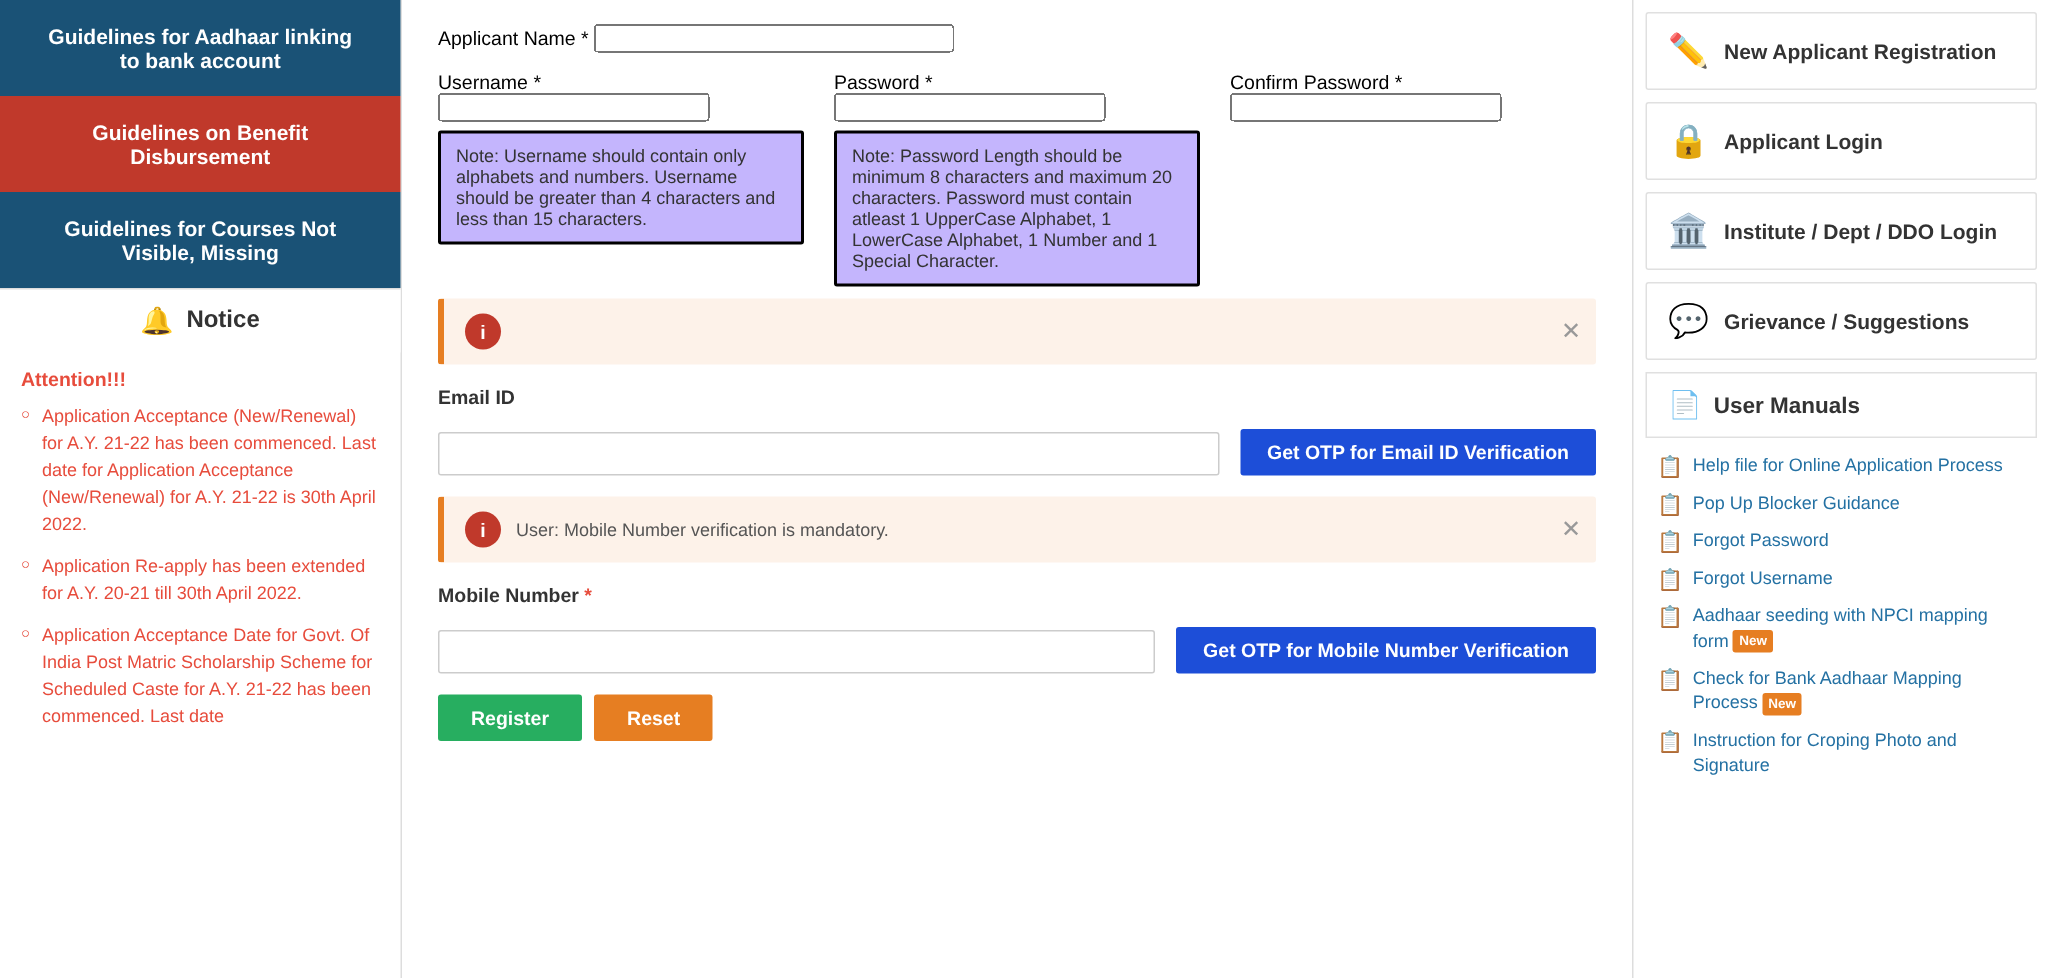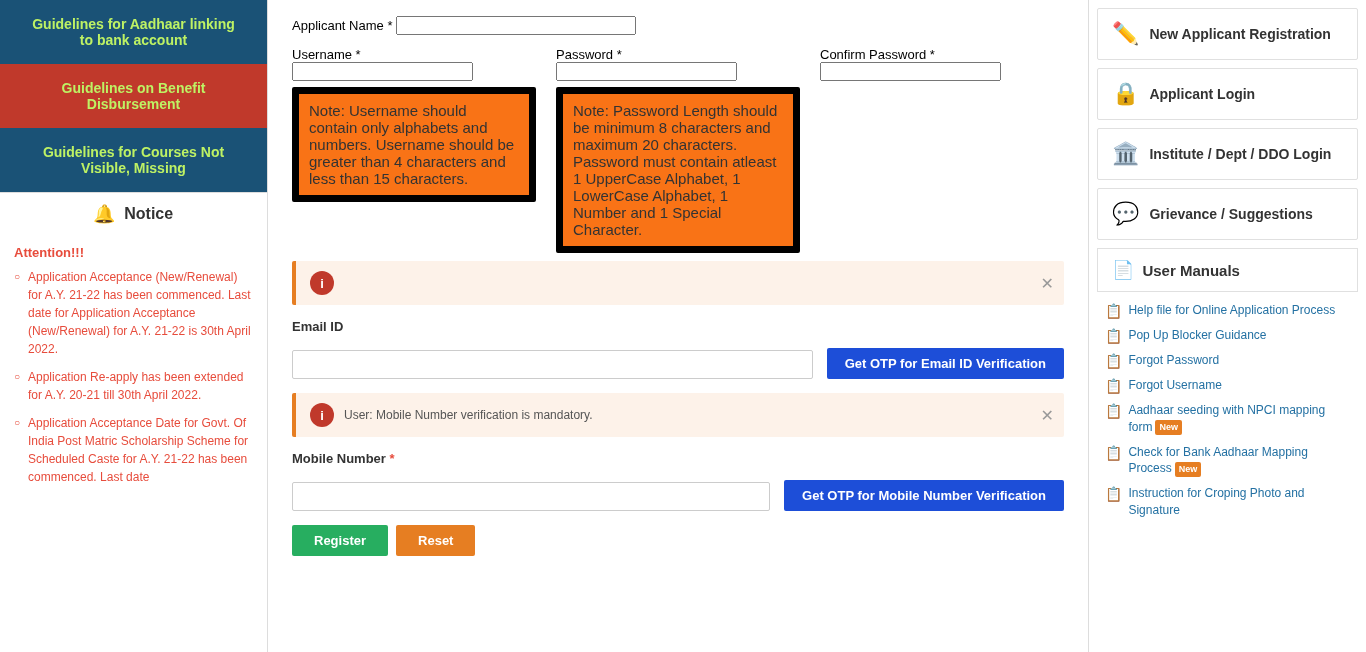--- a/index.html
+++ b/index.html
@@ -1,38 +1,38 @@
 <!DOCTYPE html>
 <html><head>
   <meta charset="utf-8">
   <style>
     * { box-sizing: border-box; margin: 0; padding: 0; }
     body { font-family: Arial, sans-serif; font-size: 13px; background: #f5f5f5; display: flex; width: 1366px; min-height: 652px; overflow: hidden; }
 
     
     .left-sidebar { width: 268px; min-width: 268px; background: #fff; border-right: 1px solid #ddd; display: flex; flex-direction: column; }
-    .sidebar-btn { display: flex; align-items: center; justify-content: center; text-align: center; padding: 16px 24px; font-size: 14px; font-weight: bold; color: #bef264; cursor: pointer; }
+    .sidebar-btn { display: flex; align-items: center; justify-content: center; text-align: center; padding: 16px 24px; font-size: 14px; font-weight: bold; color: #ffffff; cursor: pointer; }
     .sidebar-btn.blue { background: #1a5276; }
     .sidebar-btn.dark-blue { background: #154360; align-items: flex-end; }
     .sidebar-btn.notice-header { background: #fff; color: #333; border-top: 1px solid #ddd; padding: 10px 12px; display: flex; align-items: center; gap: 8px; font-size: 16px; font-weight: bold; }
     .notice-bell { font-size: 18px; color: #f39c12; }
     .notice-section { padding: 10px 14px; flex: 1; overflow-y: auto; }
     .attention { color: #e74c3c; font-weight: bold; margin-bottom: 8px; font-size: 13px; }
     .notice-list { list-style: none; padding: 0; }
     .notice-list li { color: #e74c3c; font-size: 12px; margin-bottom: 10px; padding-left: 14px; position: relative; line-height: 1.5; }
     .notice-list li::before { content: "○"; position: absolute; left: 0; color: #e74c3c; font-size: 10px; top: 1px; }
 
     
     .main-content { flex: 1; background: #fff; padding: 16px 24px; overflow-y: auto; }
     .form-group { margin-bottom: 14px; }
     .form-group label { display: block; font-size: 13px; font-weight: bold; color: #333; margin-bottom: 4px; }
     .form-group label .req { color: #e74c3c; }
     .form-row { display: flex; gap: 20px; margin-bottom: 6px; }
     .form-col { flex: 1; }
-    .note-box { background: #f97316; border: 7px solid #000000; padding: 8px 10px; font-size: 15px; color: #333; margin-top: 6px; border-radius: 2px; }
+    .note-box { background: #c4b5fd; border: 2px solid #000000; padding: 8px 10px; font-size: 12px; color: #333; margin-top: 6px; border-radius: 2px; }
     .alert-info { background: #fdf3cd; border-left: 4px solid #e67e22; padding: 10px 14px; display: flex; align-items: center; gap: 10px; margin-bottom: 14px; position: relative; border-radius: 2px; }
     .alert-info .alert-icon { width: 24px; height: 24px; background: #c0392b; border-radius: 50%; display: flex; align-items: center; justify-content: center; color: #fff; font-weight: bold; font-size: 13px; flex-shrink: 0; }
     .alert-info .alert-text { flex: 1; font-size: 12px; color: #555; }
     .alert-close { position: absolute; right: 10px; top: 50%; transform: translateY(-50%); cursor: pointer; color: #999; font-size: 16px; }
     .email-row { display: flex; align-items: flex-end; gap: 14px; margin-bottom: 14px; }
     .email-input { flex: 1; }
     .email-input input { width: 100%; border: 1px solid #ccc; padding: 6px 10px; font-size: 13px; border-radius: 2px; }
     .btn-otp { background: #1d4ed8; color: #fff; border: none; padding: 8px 18px; font-size: 13px; cursor: pointer; border-radius: 2px; white-space: nowrap; font-weight: bold; }
     .btn-register { background: #27ae60; color: #fff; border: none; padding: 8px 22px; font-size: 13px; cursor: pointer; border-radius: 2px; font-weight: bold; margin-right: 8px; text-align: right; }
     .btn-reset { background: #e67e22; color: #fff; border: none; padding: 8px 22px; font-size: 13px; cursor: pointer; border-radius: 2px; font-weight: bold; }

